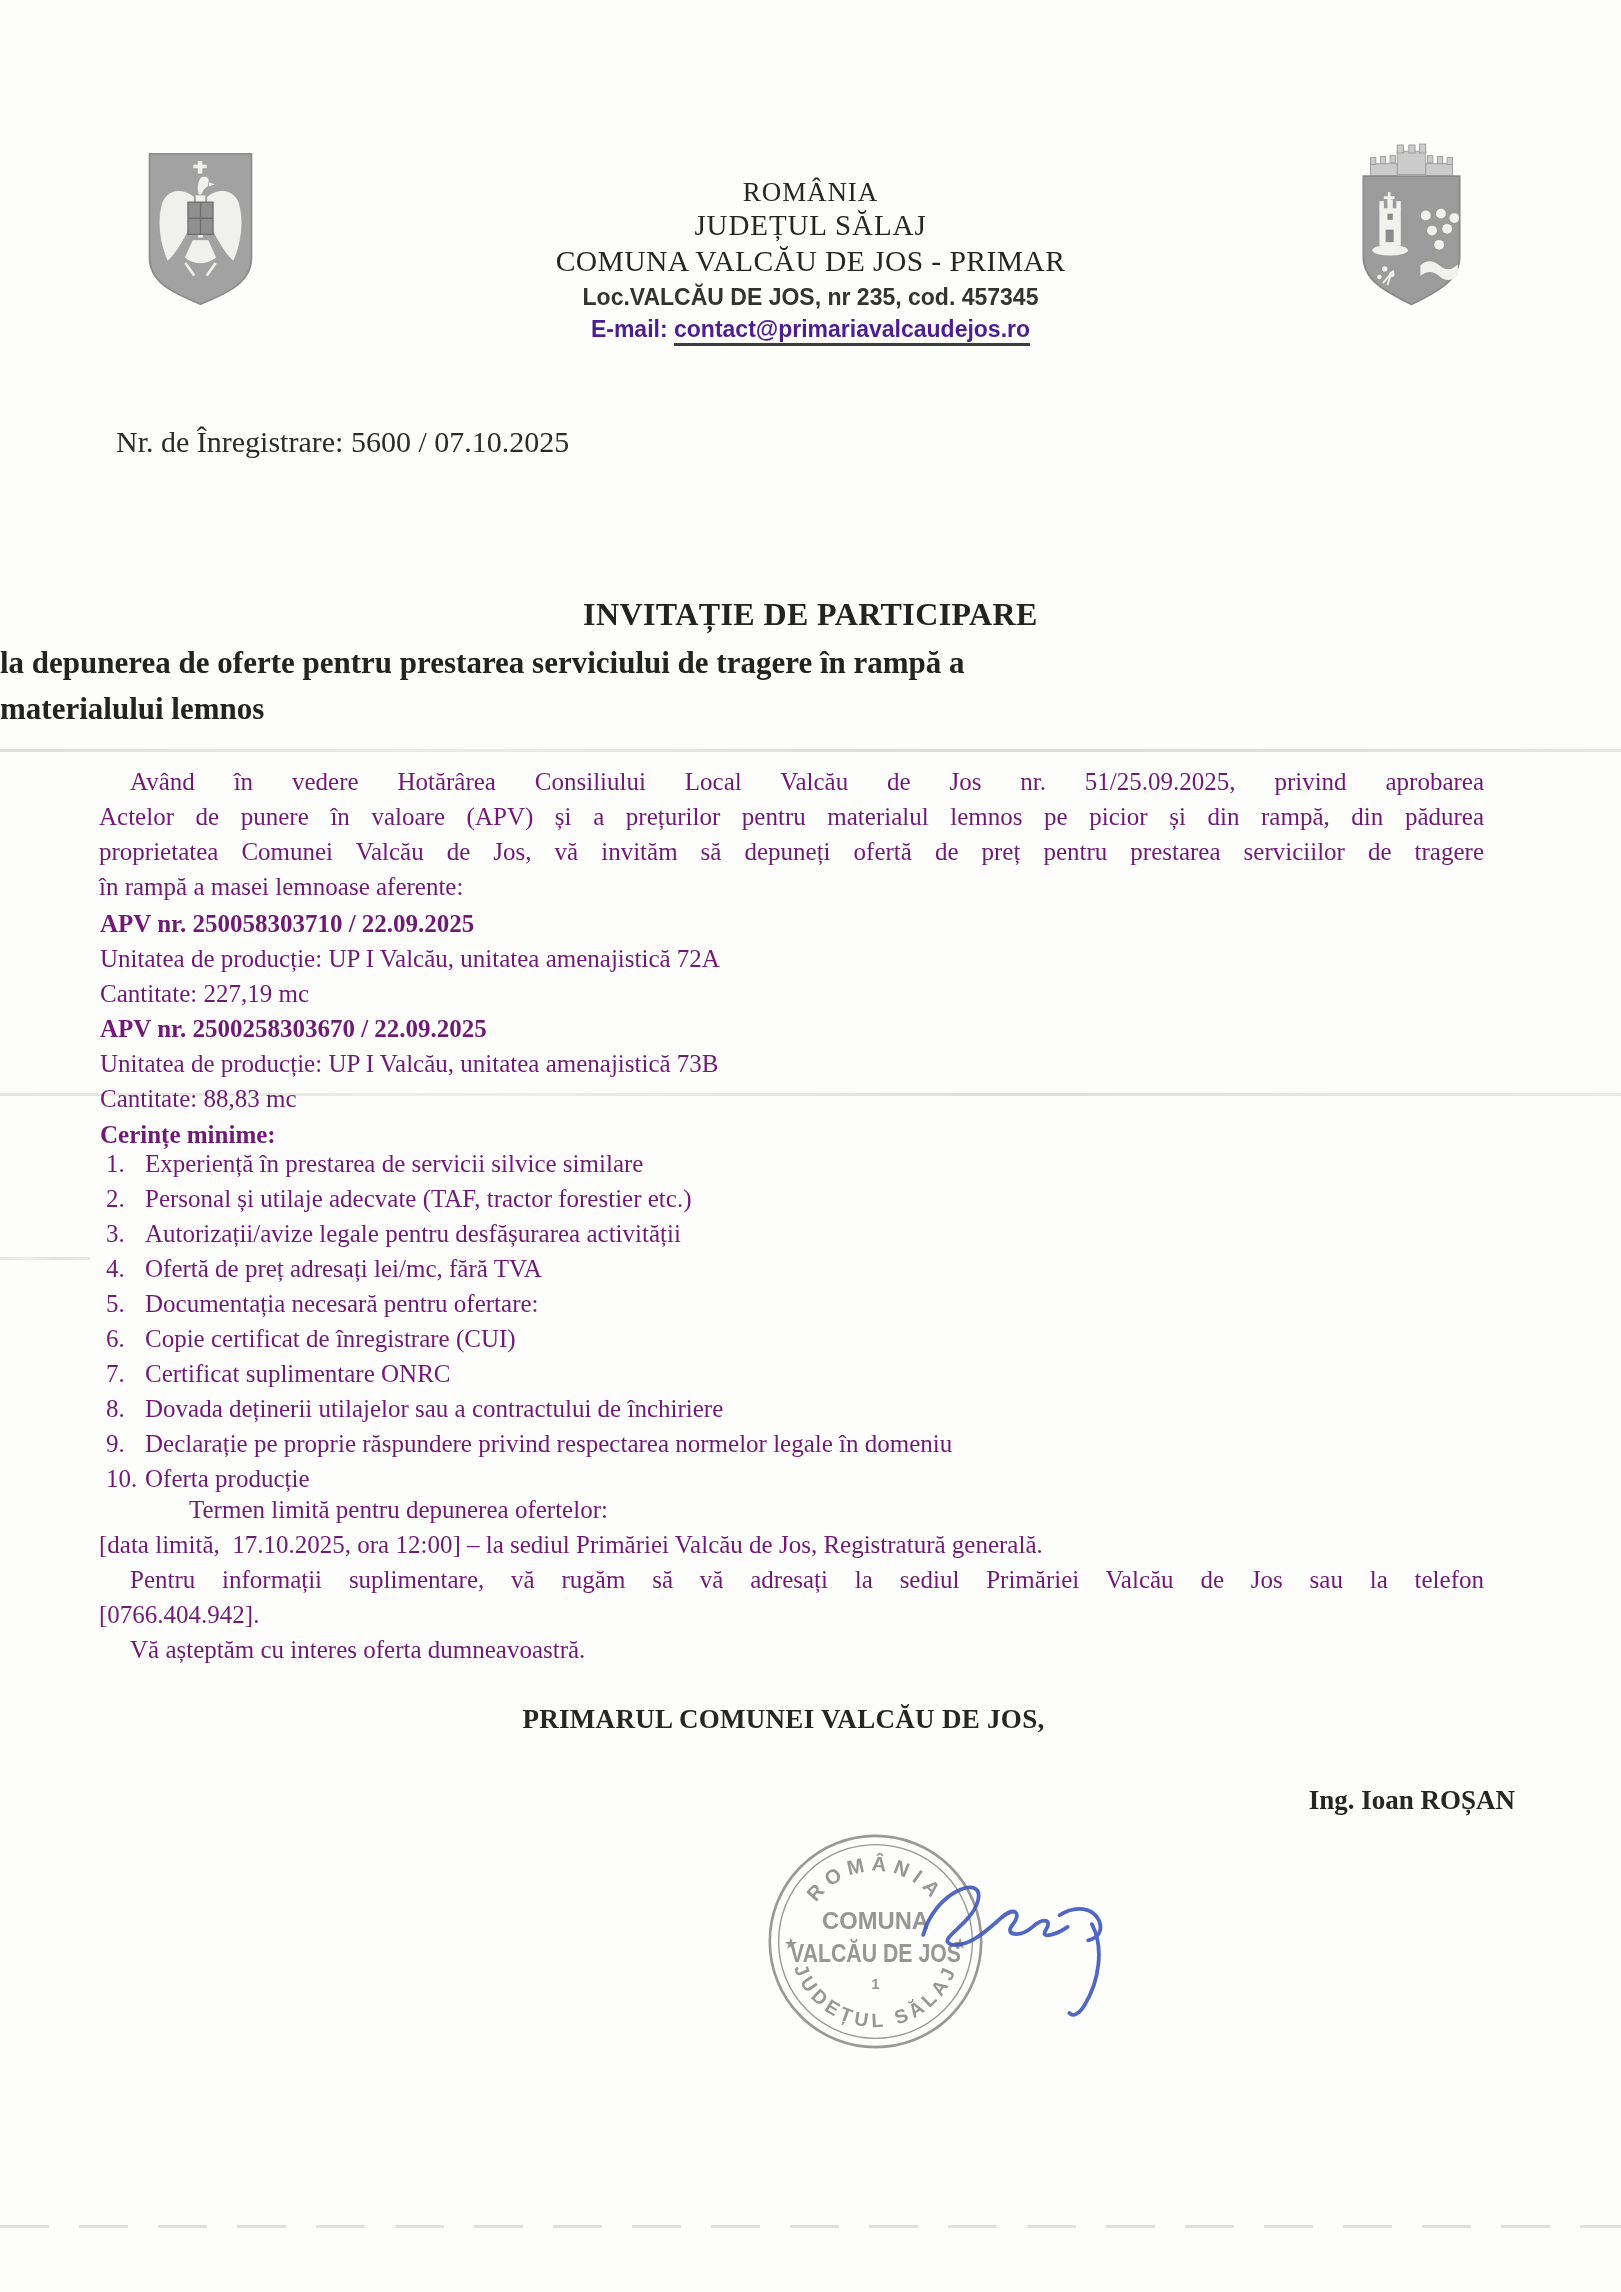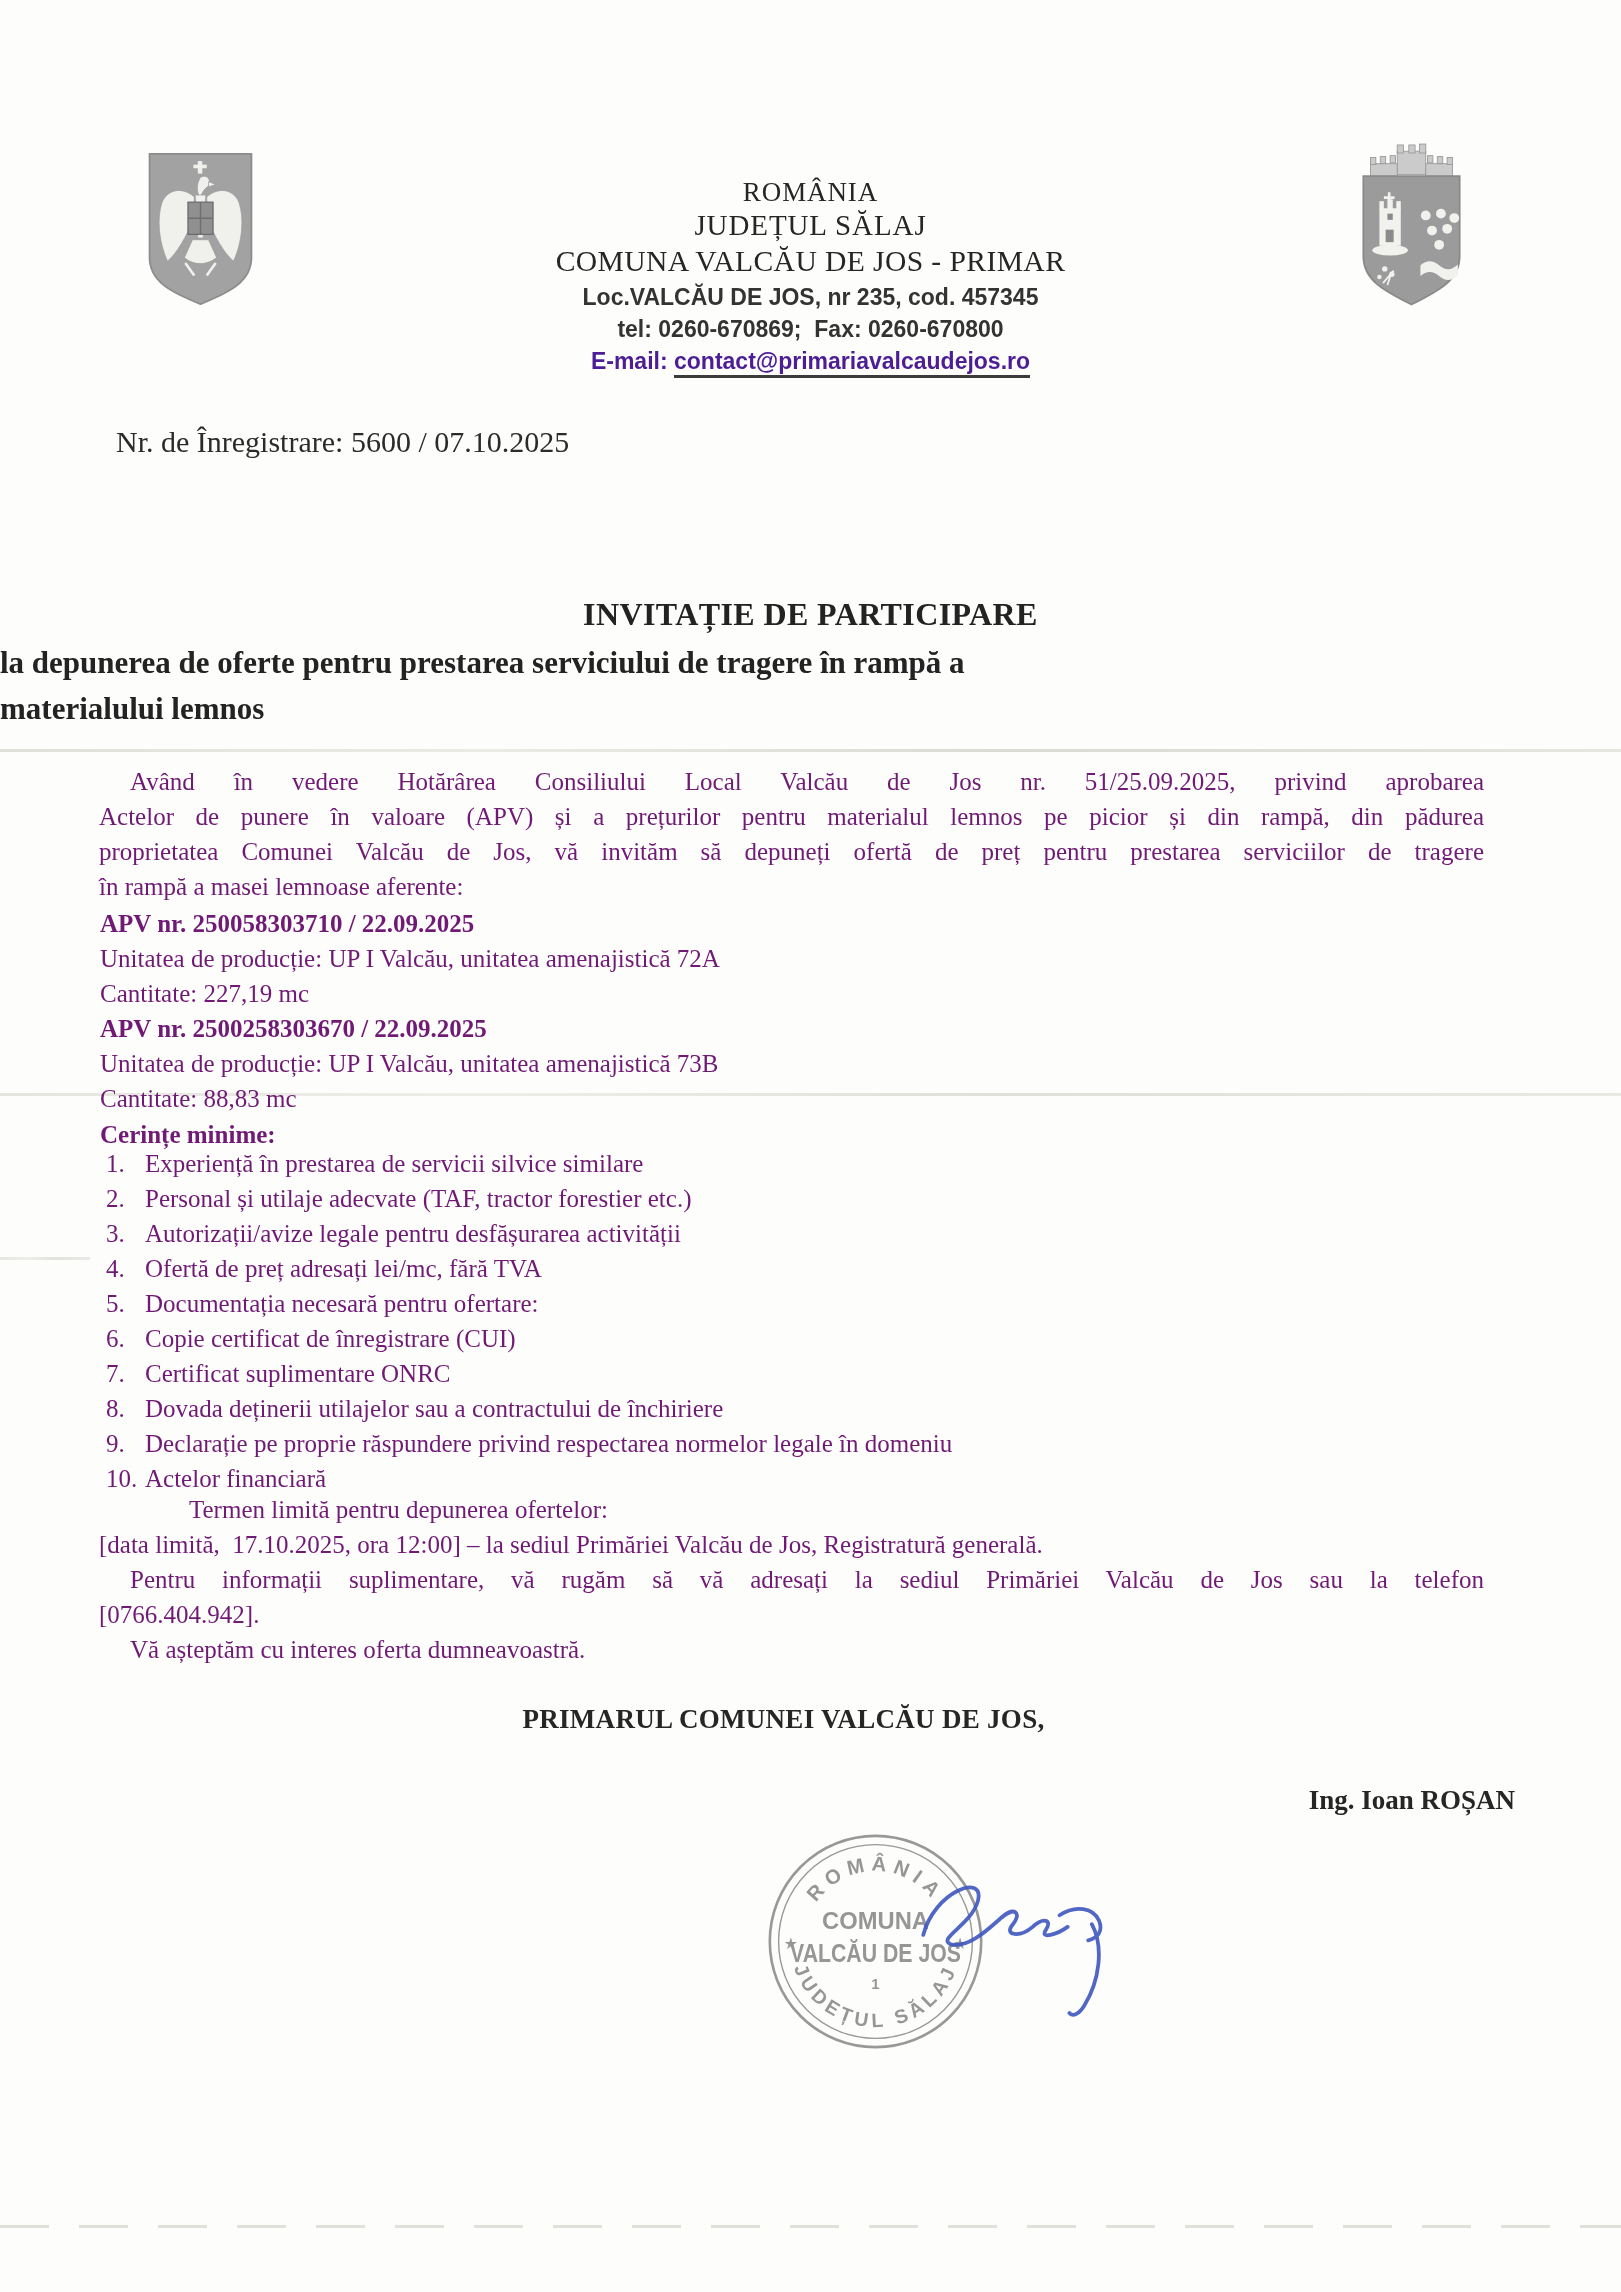--- a/index.html
+++ b/index.html
@@ -117,21 +117,20 @@
     </g>
     <rect x="31" y="98" width="9" height="14" fill="#8b8b8b"></rect>
     <rect x="33" y="80" width="6" height="7" fill="#8b8b8b"></rect>
   </svg>
 
   <div class="hdr">
     <div class="hdr-country">ROMÂNIA</div>
     <div class="hdr-county">JUDEȚUL SĂLAJ</div>
     <div class="hdr-commune">COMUNA VALCĂU DE JOS - PRIMAR</div>
     <div class="hdr-sans prewrap">Loc.VALCĂU DE JOS, nr 235, cod. 457345</div>
-    <div class="hdr-sans prewrap">tel: 0260-670869;  Fax: 0260-670800</div>
     <div class="hdr-email"><span class="prewrap">E-mail: </span><span class="addr">contact@primariavalcaudejos.ro</span></div>
   </div>
 
   <div class="reg">Nr. de Înregistrare: 5600 / 07.10.2025</div>
 
   <div class="title-main">INVITAȚIE DE PARTICIPARE</div>
   <div class="title-sub" style="top:645px;">la depunerea de oferte pentru prestarea serviciului de tragere în rampă a</div>
   <div class="title-sub" style="top:691px;">materialului lemnos</div>
 
   <div class="intro bodytext">
@@ -183,21 +182,21 @@
     <div class="req-item">
         <span class="num">8.</span>
         <span>Dovada deținerii utilajelor sau a contractului de închiriere</span>
       </div>
     <div class="req-item">
         <span class="num">9.</span>
         <span>Declarație pe proprie răspundere privind respectarea normelor legale în domeniu</span>
       </div>
     <div class="req-item">
         <span class="num">10.</span>
-        <span>Actelor financiară</span>
+        <span>Oferta producție</span>
       </div>
   </div>
 
   <div class="outro bodytext">
     <div class="ind100">Termen limită pentru depunerea ofertelor:</div>
     <div class="prewrap">[data limită,  17.10.2025, ora 12:00] – la sediul Primăriei Valcău de Jos, Registratură generală.</div>
     <div class="just ind35">Pentru informații suplimentare, vă rugăm să vă adresați la sediul Primăriei Valcău de Jos sau la telefon</div>
     <div>[0766.404.942].</div>
     <div class="ind35">Vă așteptăm cu interes oferta dumneavoastră.</div>
   </div>

